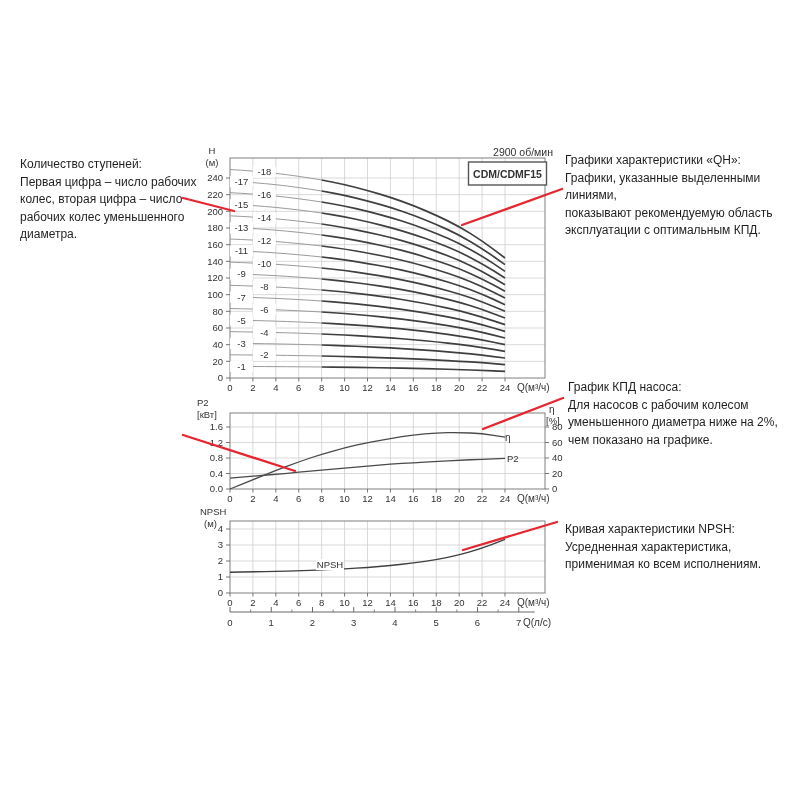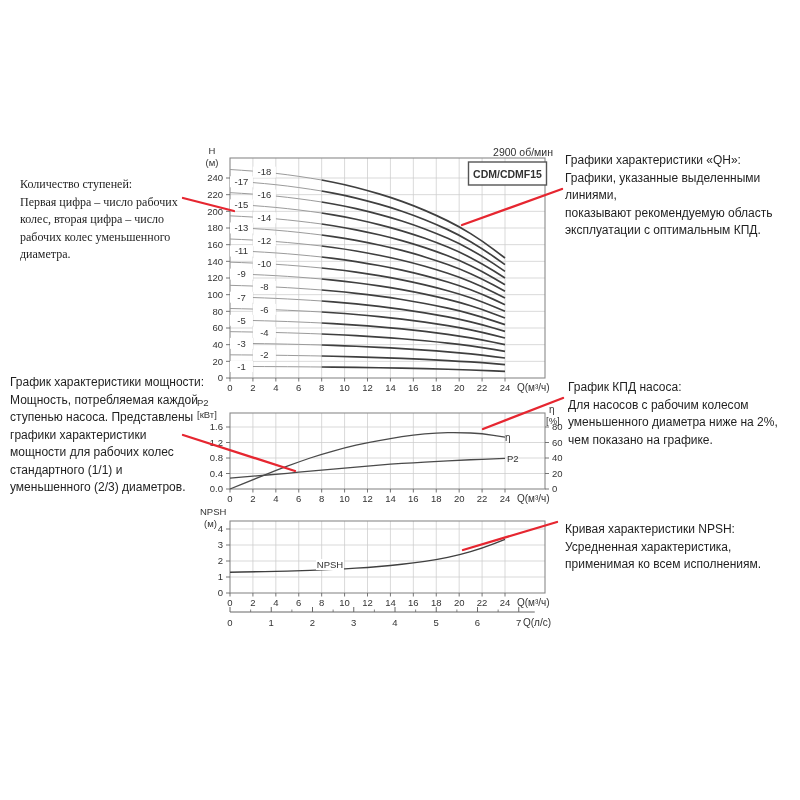--- a/index.html
+++ b/index.html
@@ -337,32 +337,25 @@
       </g>
       <g>
         <line x1="183" y1="198" x2="234" y2="211" stroke="#e62630" stroke-width="2.3" stroke-linecap="round"></line>
         <line x1="562" y1="189" x2="462" y2="225" stroke="#e62630" stroke-width="2.3" stroke-linecap="round"></line>
         <line x1="183" y1="435" x2="295" y2="471" stroke="#e62630" stroke-width="2.3" stroke-linecap="round"></line>
         <line x1="563" y1="398" x2="483" y2="429" stroke="#e62630" stroke-width="2.3" stroke-linecap="round"></line>
         <line x1="557" y1="522" x2="463" y2="550" stroke="#e62630" stroke-width="2.3" stroke-linecap="round"></line>
       </g>
     </svg>
 
-  <div class="note" style="left:20px;top:176px;width:185px;font-family:Liberation Serif, serif;">Количество ступеней:
+  <div class="note" style="left:20px;top:156px;width:185px;">Количество ступеней:
 Первая цифра – число рабочих
 колес, вторая цифра – число
 рабочих колес уменьшенного
 диаметра.</div>
-  <div class="note" style="left:10px;top:374px;width:200px;">График характеристики мощности:
-Мощность, потребляемая каждой
-ступенью насоса. Представлены
-графики характеристики
-мощности для рабочих колес
-стандартного (1/1) и
-уменьшенного (2/3) диаметров.</div>
   <div class="note" style="left:565px;top:152px;">Графики характеристики «QH»:
 Графики, указанные выделенными линиями,
 показывают рекомендуемую область
 эксплуатации с оптимальным КПД.</div>
   <div class="note" style="left:568px;top:379px;">График КПД насоса:
 Для насосов с рабочим колесом
 уменьшенного диаметра ниже на 2%,
 чем показано на графике.</div>
   <div class="note" style="left:565px;top:521px;">Кривая характеристики NPSH:
 Усредненная характеристика,

